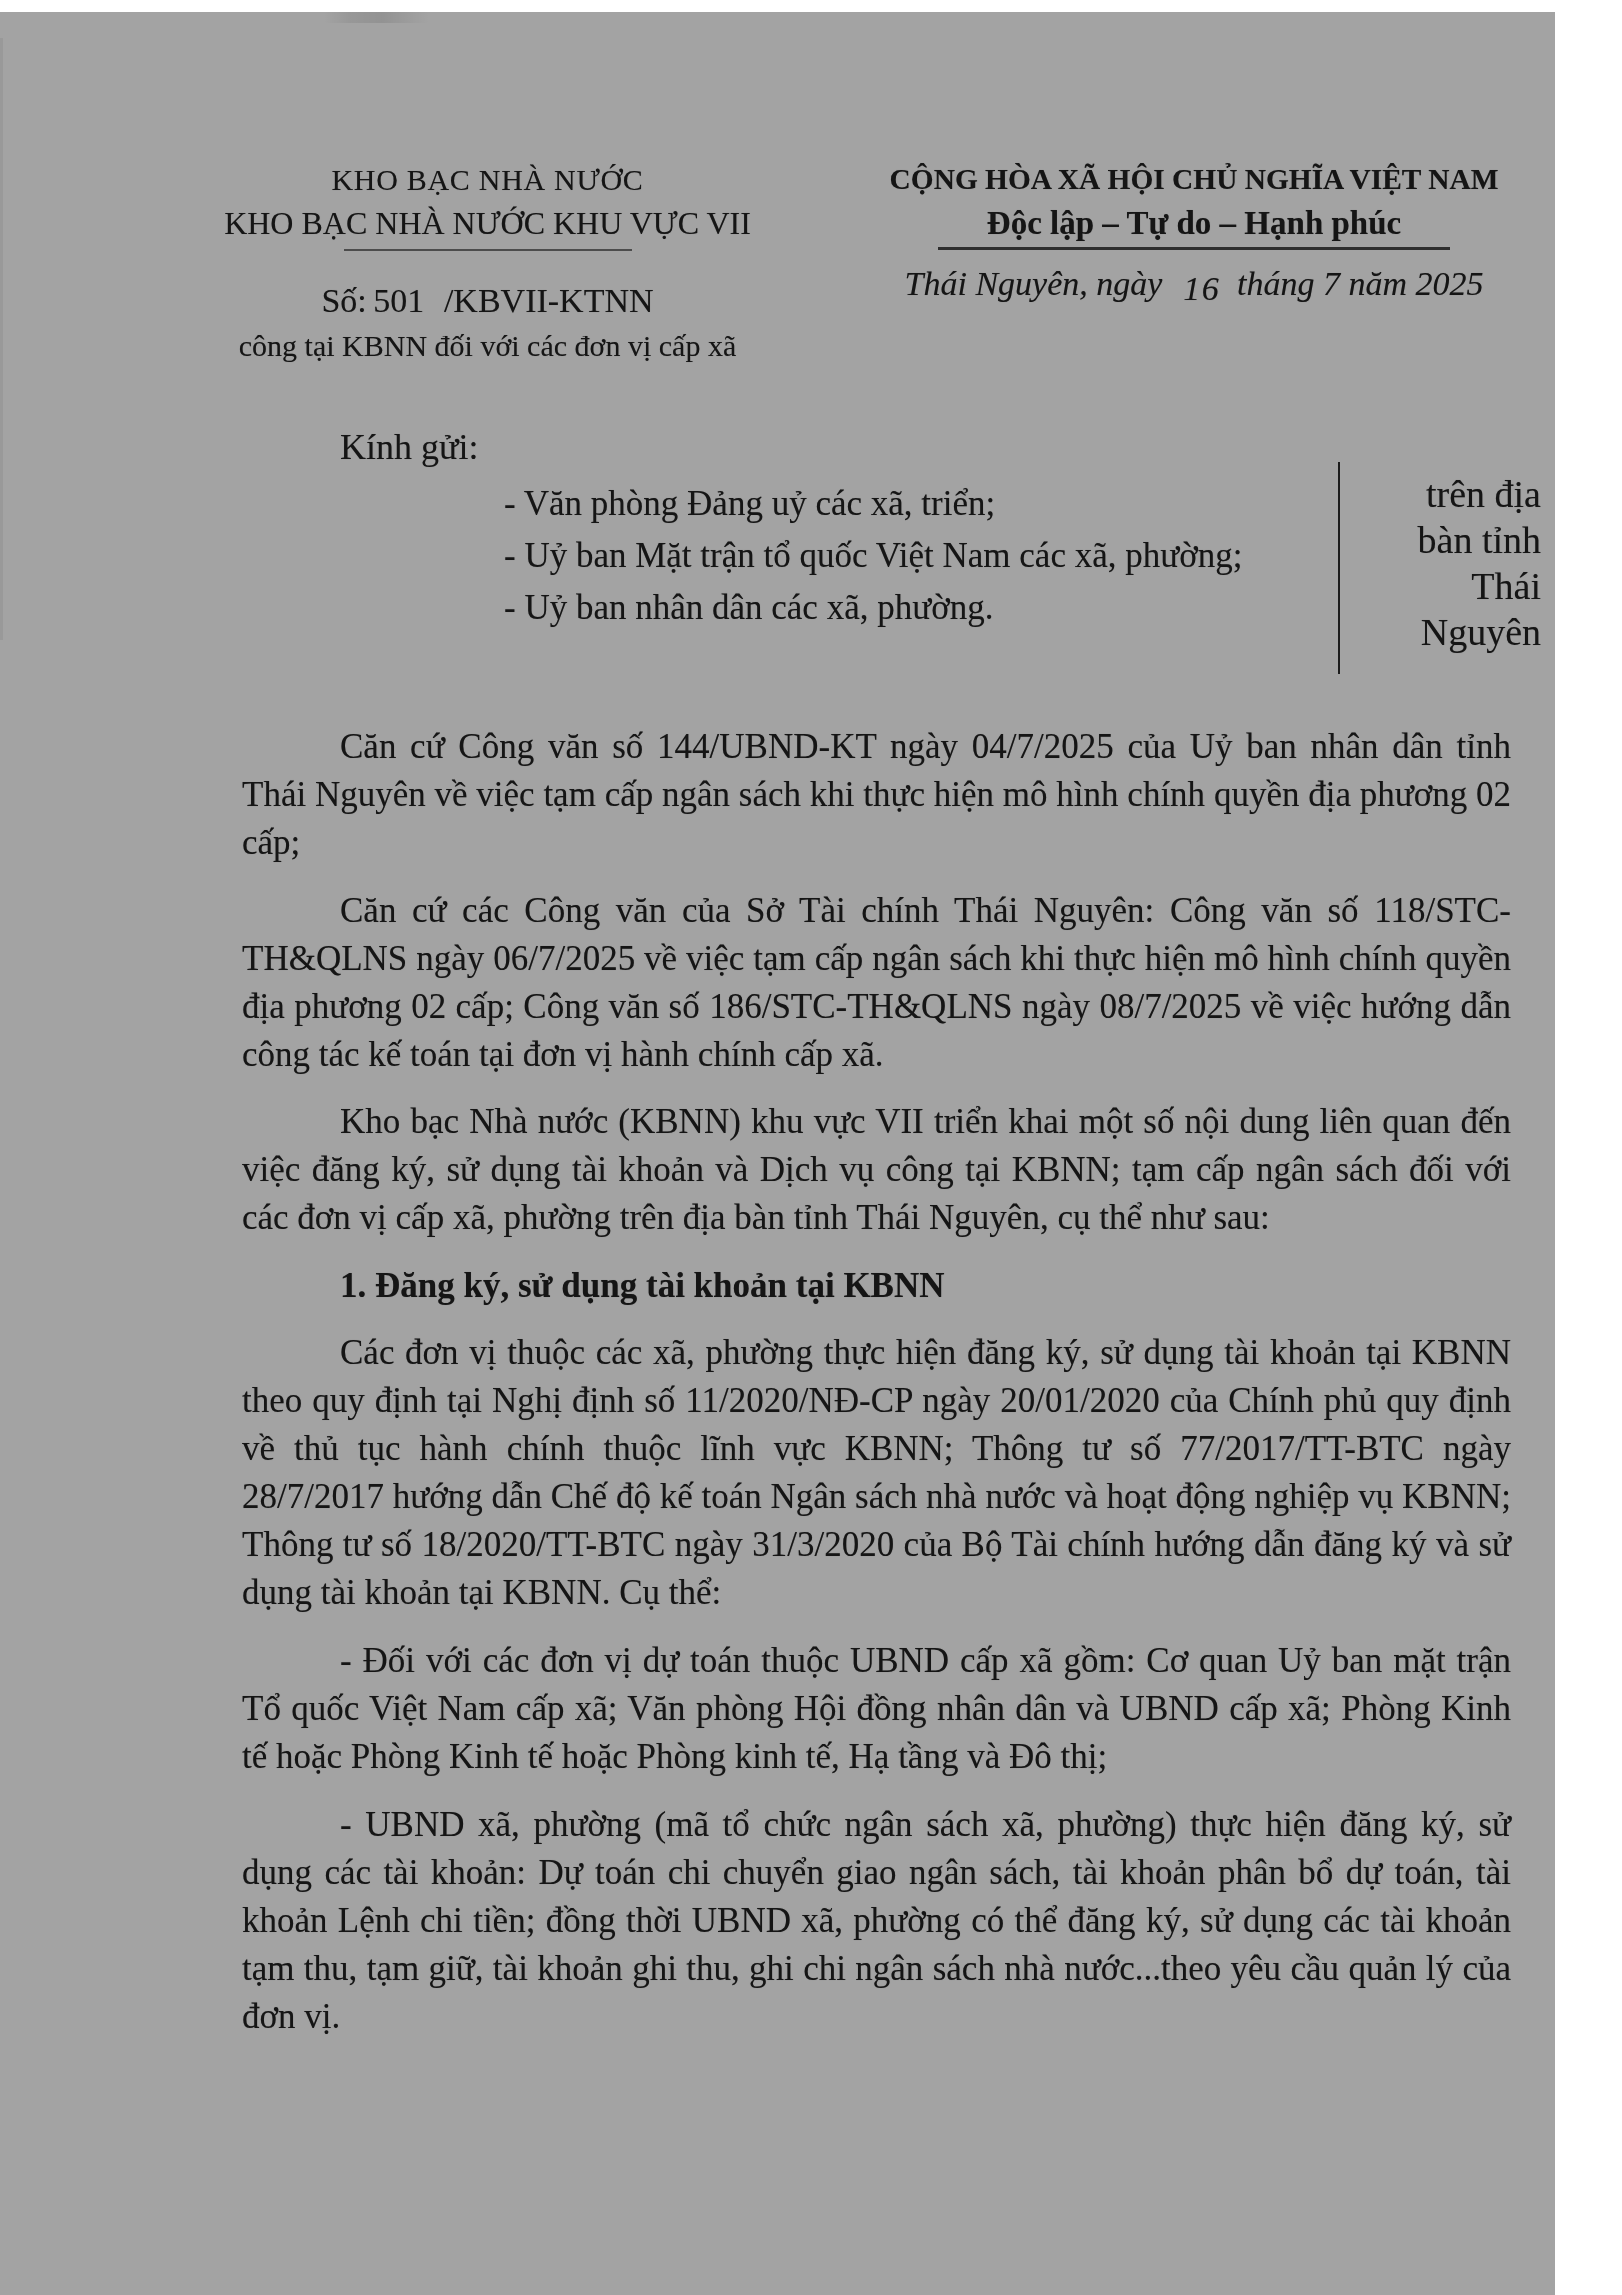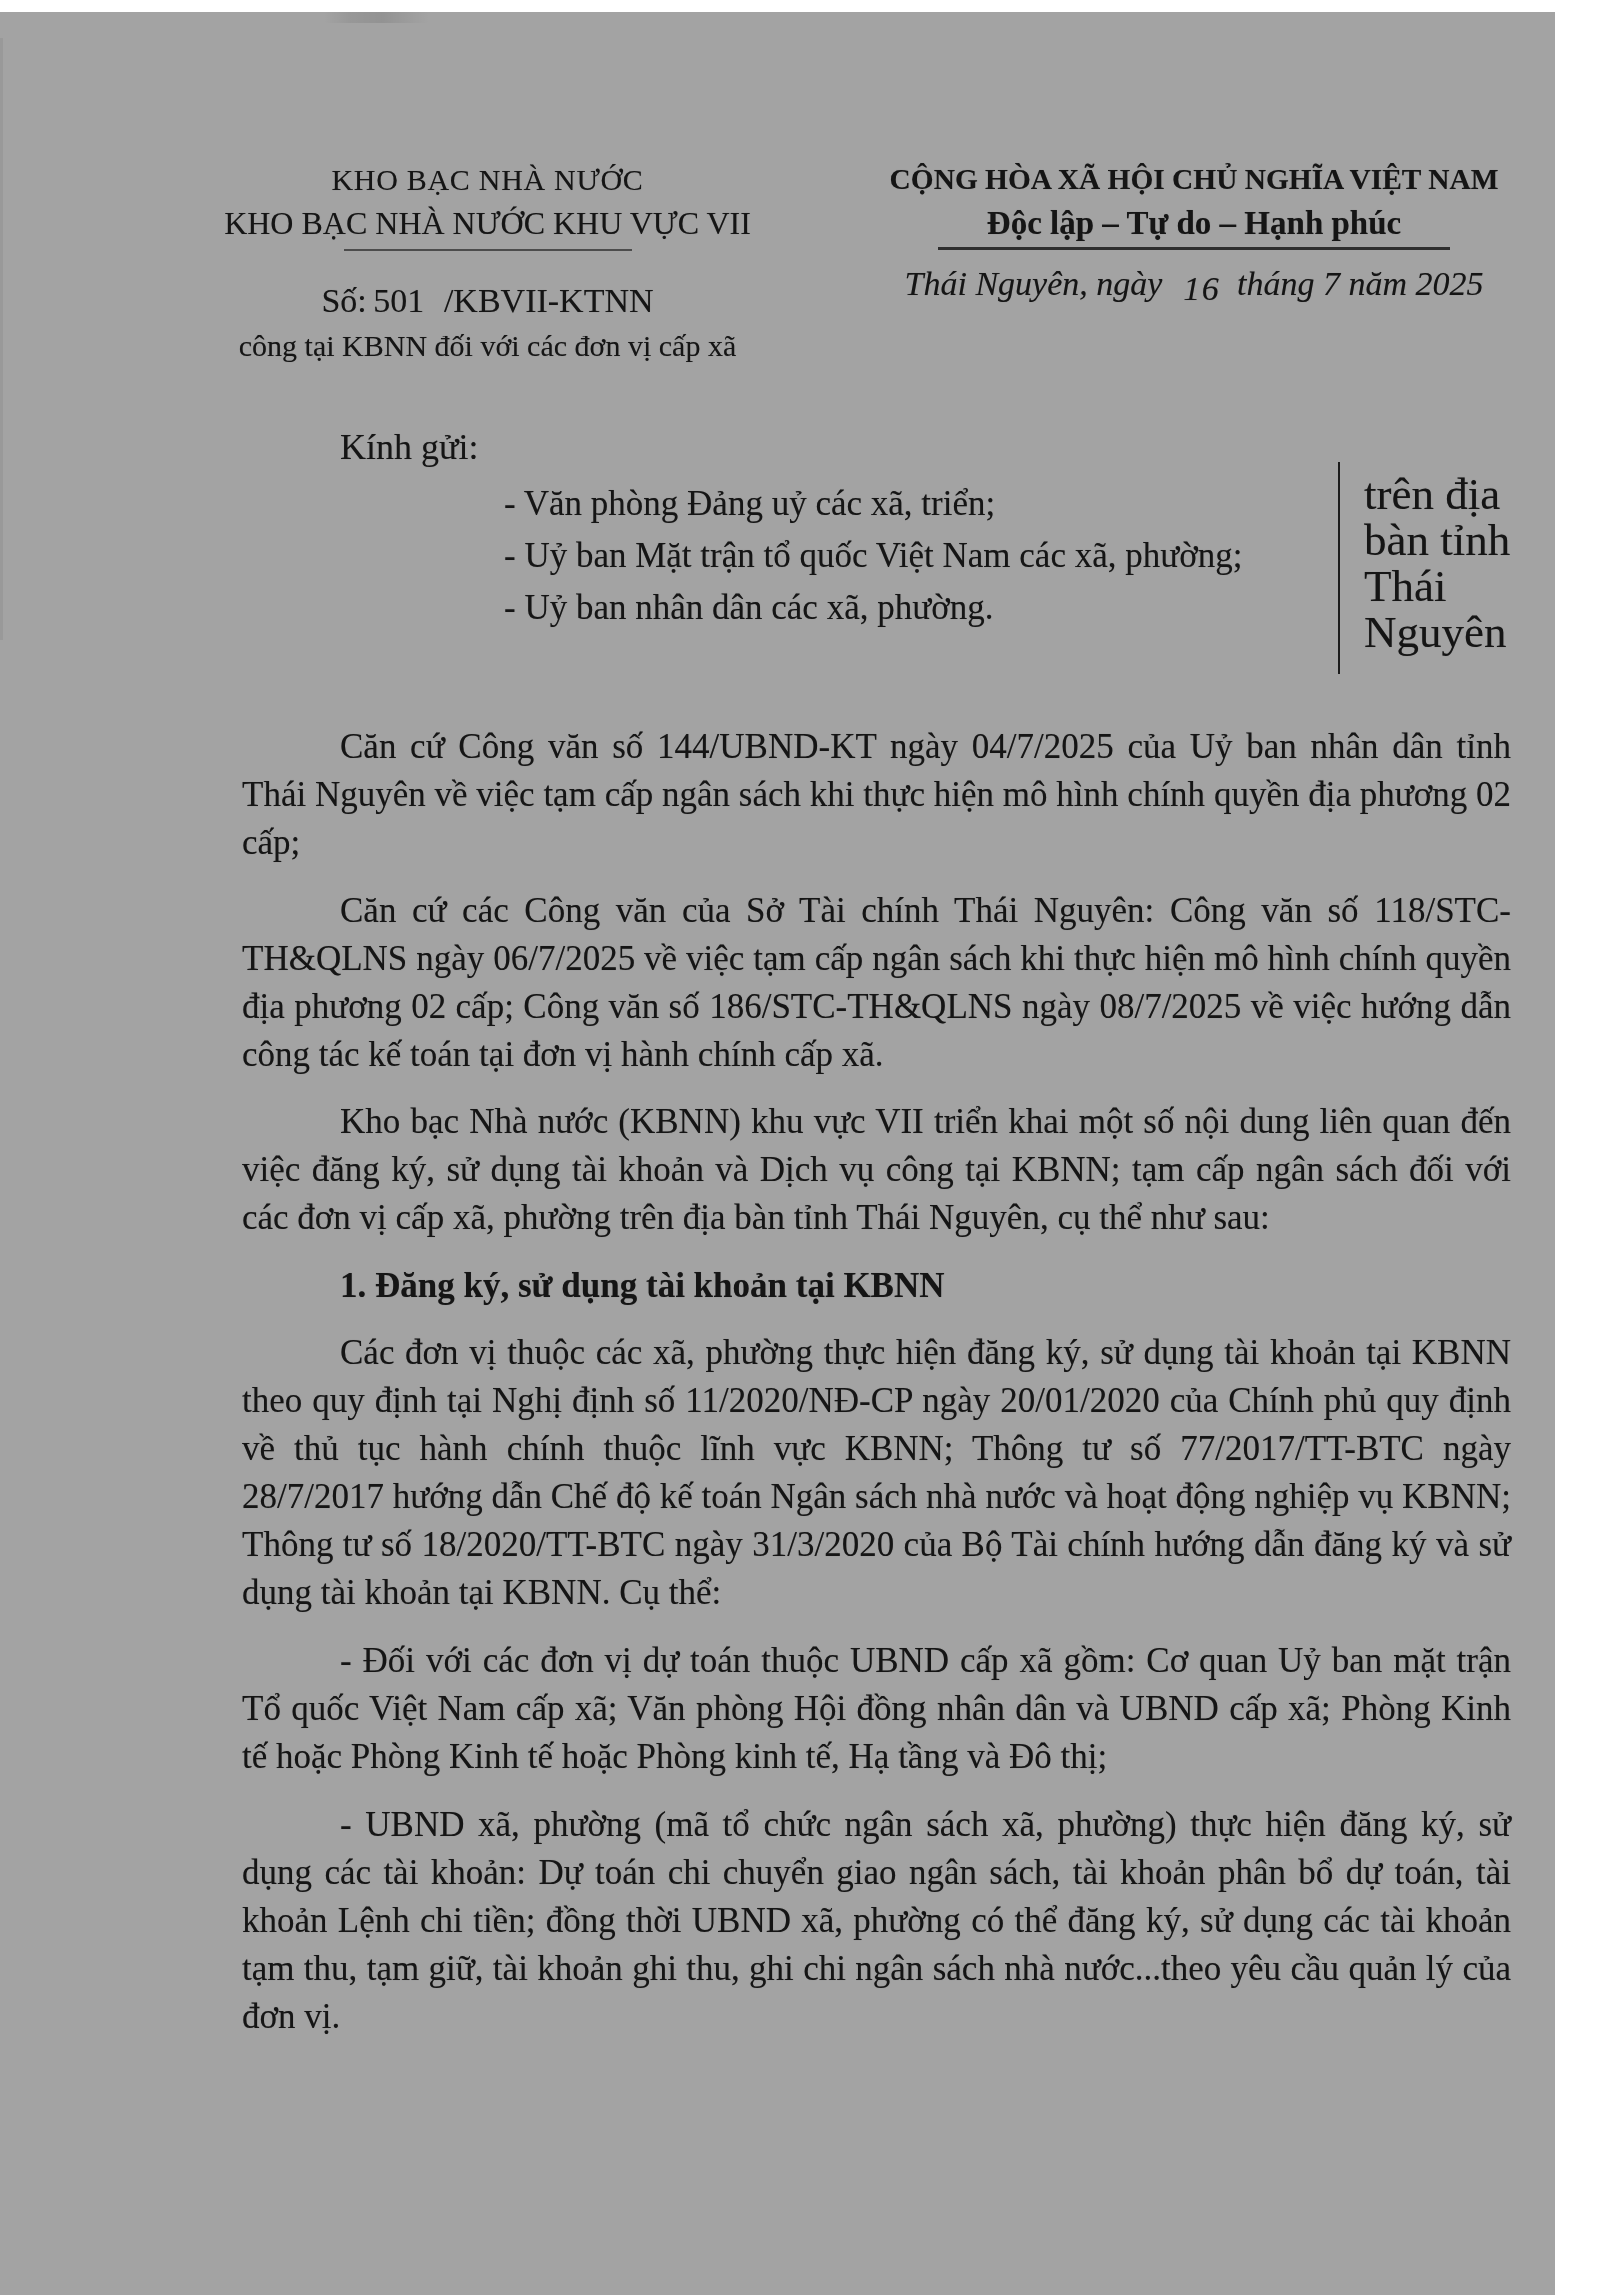--- a/index.html
+++ b/index.html
@@ -40,21 +40,21 @@
   .dateline { font-size: 34px; line-height: 43px; font-style: italic; margin-top: 12px; white-space: nowrap; }
   .dateline .day { display: inline-block; transform: translateY(4.6px); margin: 0 17px 0 21px; letter-spacing: 1.3px; }
 
   
   .salutation { position: absolute; left: 340px; top: 414px; font-size: 36px; line-height: 43px; }
   .recipients { position: absolute; left: 504px; top: 466px; font-size: 35px; line-height: 52px; }
   .recipients div { white-space: nowrap; }
   .side-bar { position: absolute; left: 1338px; top: 450px; width: 2px; height: 212px; background: #1c1c1c; }
   .side-note {
     position: absolute; left: 1364px; top: 459px; width: 177px;
-    font-size: 45px; line-height: 46px; text-align: left;
+    font-size: 38px; line-height: 46px; text-align: right;
   }
 
   
   .body-text {
     position: absolute; left: 242px; top: 711px; width: 1269px;
     font-size: 35px; line-height: 48px; text-align: justify;
   }
   .body-text p { margin: 0 0 19.6px 0; text-indent: 98px; }
   .body-text p.heading { font-weight: bold; }
 

